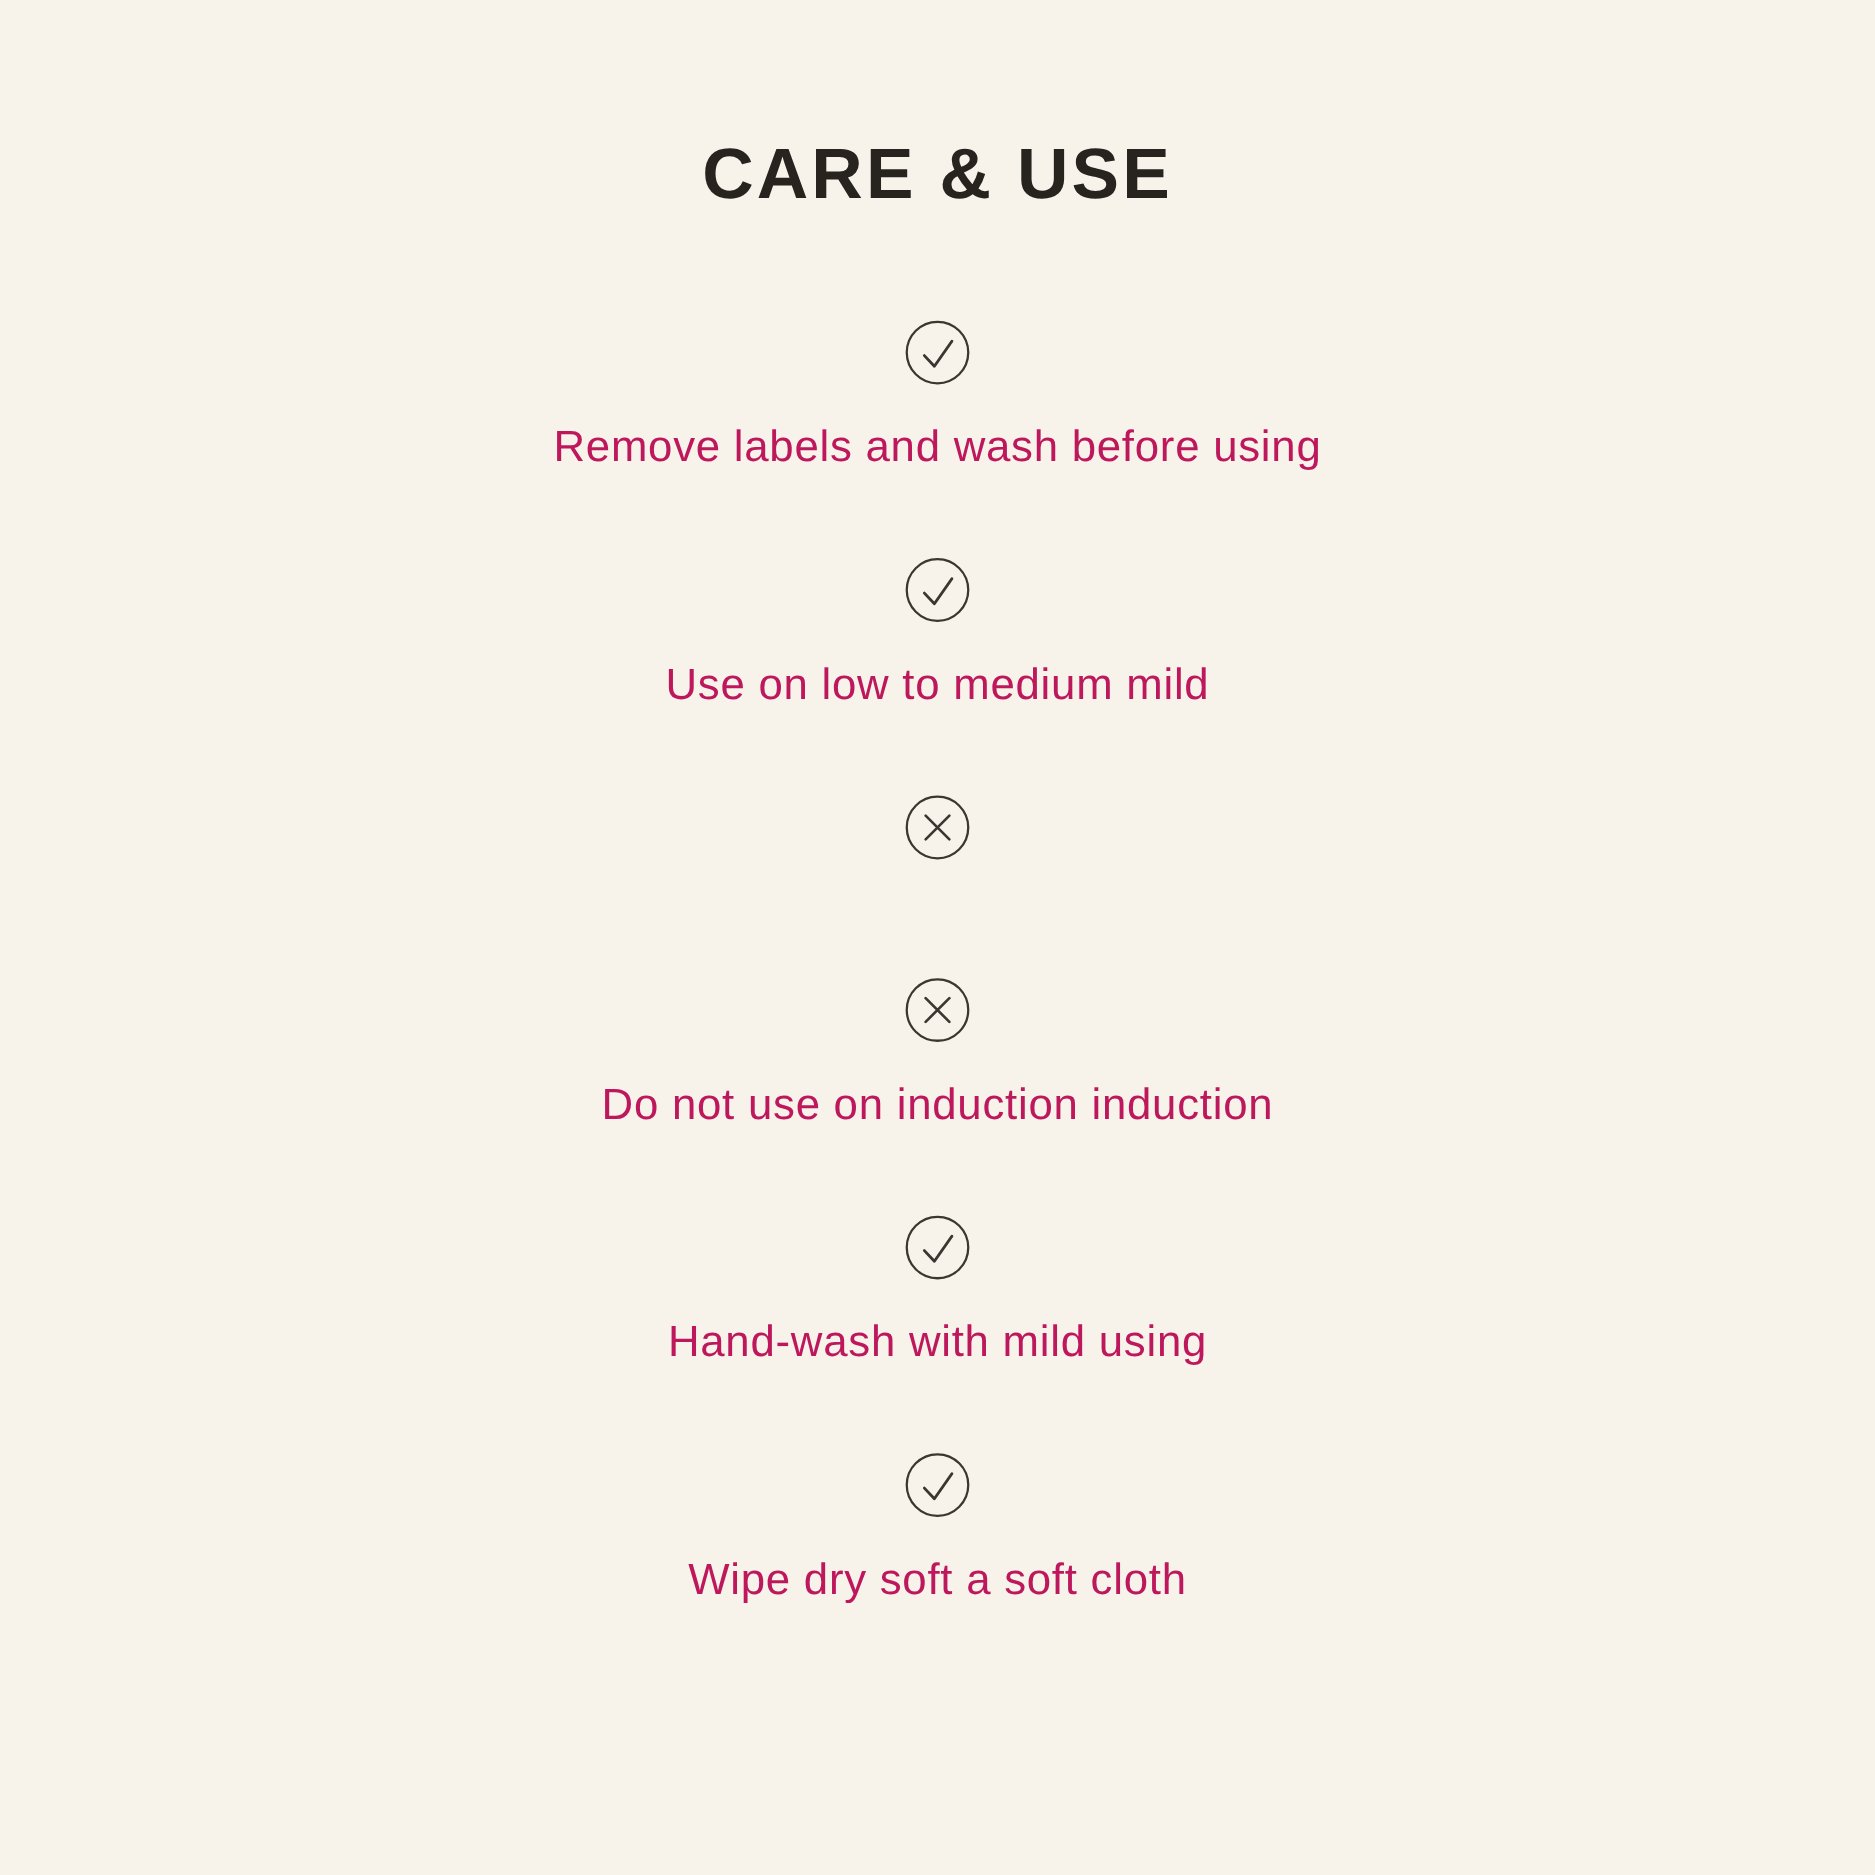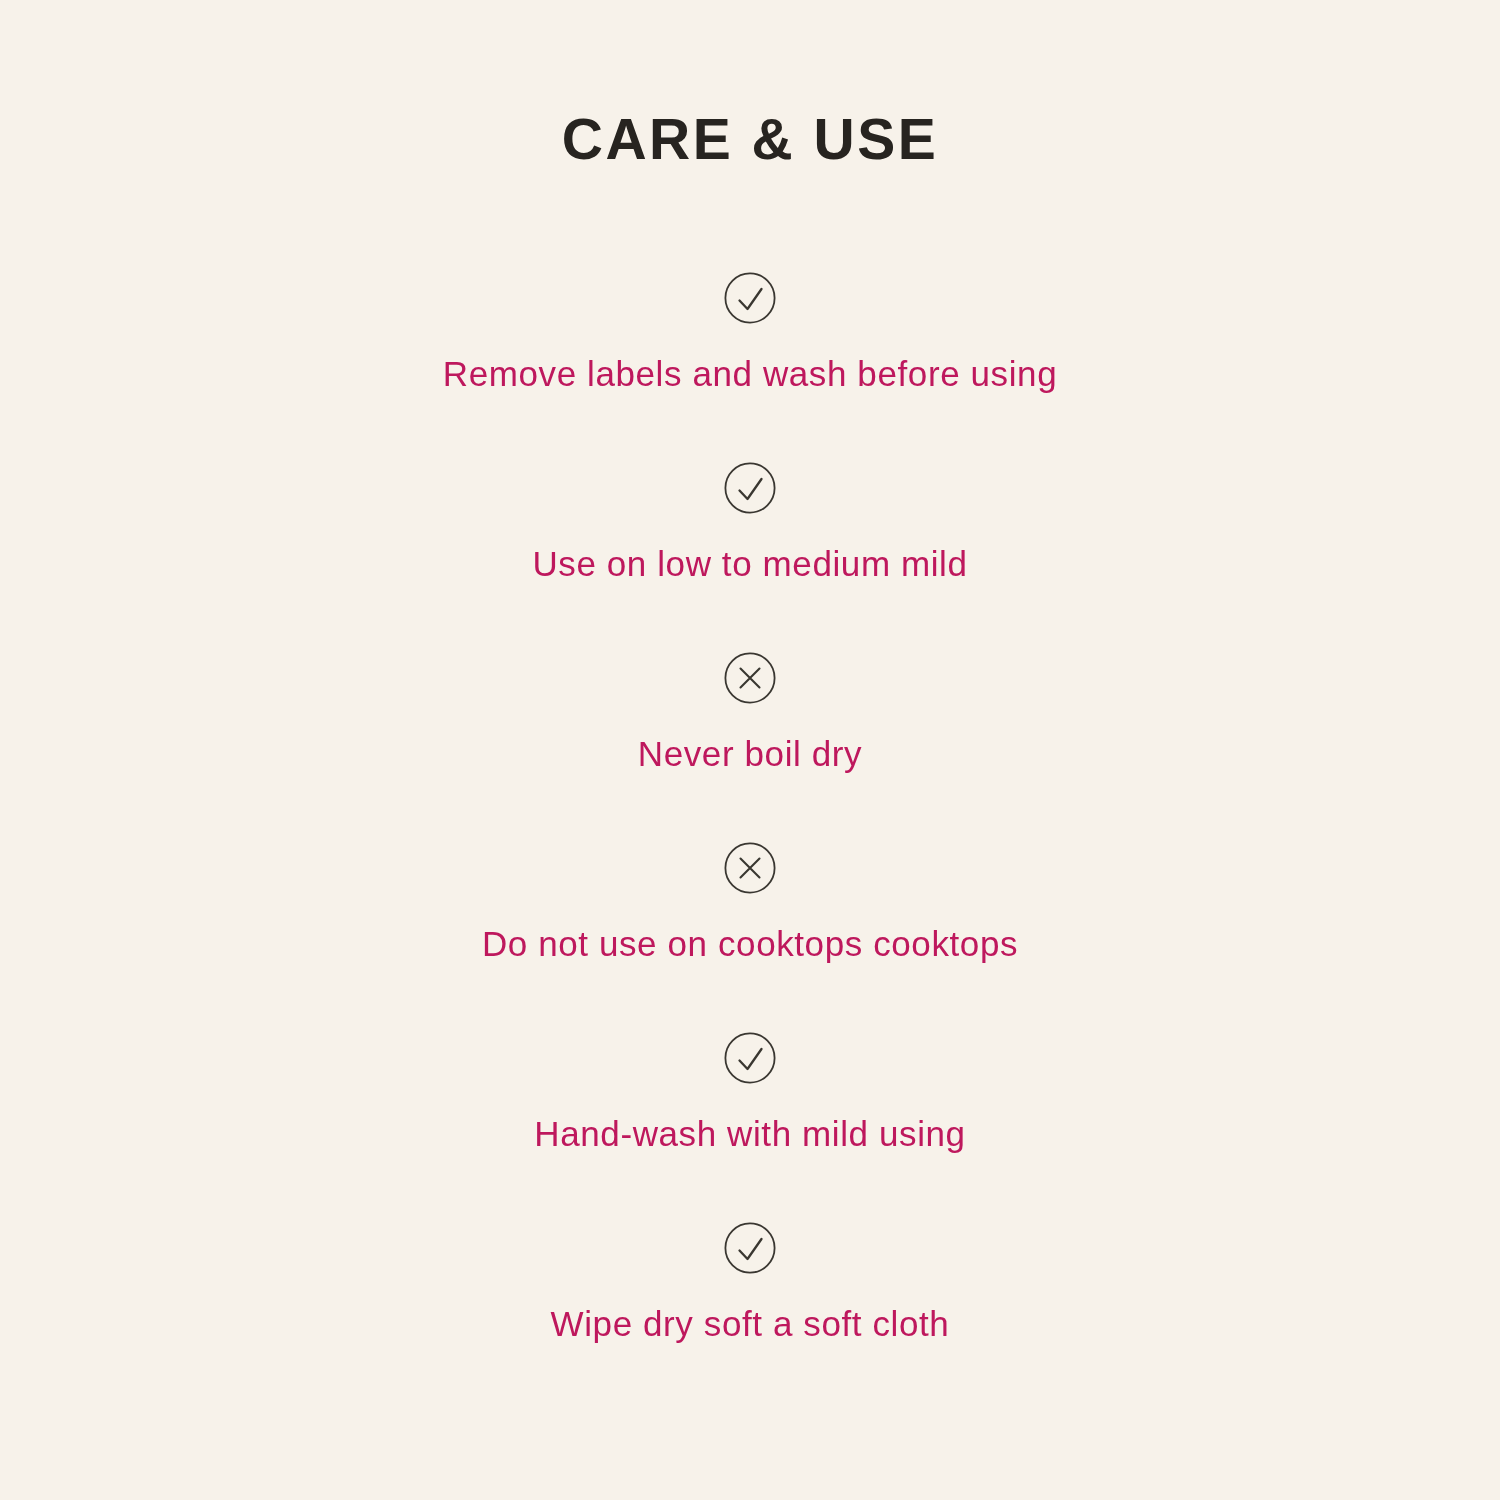--- a/index.html
+++ b/index.html
@@ -14,21 +14,20 @@
     overflow: hidden;
   }
   .card {
     width: 1500px;
     height: 1500px;
     display: flex;
     flex-direction: column;
     align-items: center;
     box-sizing: border-box;
     padding-top: 110px;
-    gap: 16px;
   }
   .page-title {
     font-size: 57px;
     font-weight: 700;
     letter-spacing: 2.5px;
     color: #272420;
     text-align: center;
     line-height: 58px;
   }
   .care-list {
@@ -94,32 +93,31 @@
   </div>
 
   <div class="care-item">
     <span class="icon">
 
       <svg viewBox="0 0 52 52" xmlns="http://www.w3.org/2000/svg">
         <circle cx="26" cy="26" r="24.6" fill="none" stroke="#3a3731" stroke-width="1.8"></circle>
         <path d="M16.5 16.5 L35.5 35.5 M35.5 16.5 L16.5 35.5" fill="none" stroke="#3a3731" stroke-width="2.1" stroke-linecap="round"></path>
       </svg>
     </span>
-    <div class="care-text">Never boil dry</div>
   </div>
 
   <div class="care-item">
     <span class="icon">
 
       <svg viewBox="0 0 52 52" xmlns="http://www.w3.org/2000/svg">
         <circle cx="26" cy="26" r="24.6" fill="none" stroke="#3a3731" stroke-width="1.8"></circle>
         <path d="M16.5 16.5 L35.5 35.5 M35.5 16.5 L16.5 35.5" fill="none" stroke="#3a3731" stroke-width="2.1" stroke-linecap="round"></path>
       </svg>
     </span>
-    <div class="care-text">Do not use on cooktops cooktops</div>
+    <div class="care-text">Do not use on induction induction</div>
   </div>
 
   <div class="care-item">
     <span class="icon">
       <svg viewBox="0 0 52 52" xmlns="http://www.w3.org/2000/svg">
         <circle cx="26" cy="26" r="24.6" fill="none" stroke="#3a3731" stroke-width="1.8"></circle>
         <path d="M15.5 28.5 L23.5 37 L37.5 17" fill="none" stroke="#3a3731" stroke-width="2.3" stroke-linecap="round" stroke-linejoin="round"></path>
       </svg>
 
     </span>

